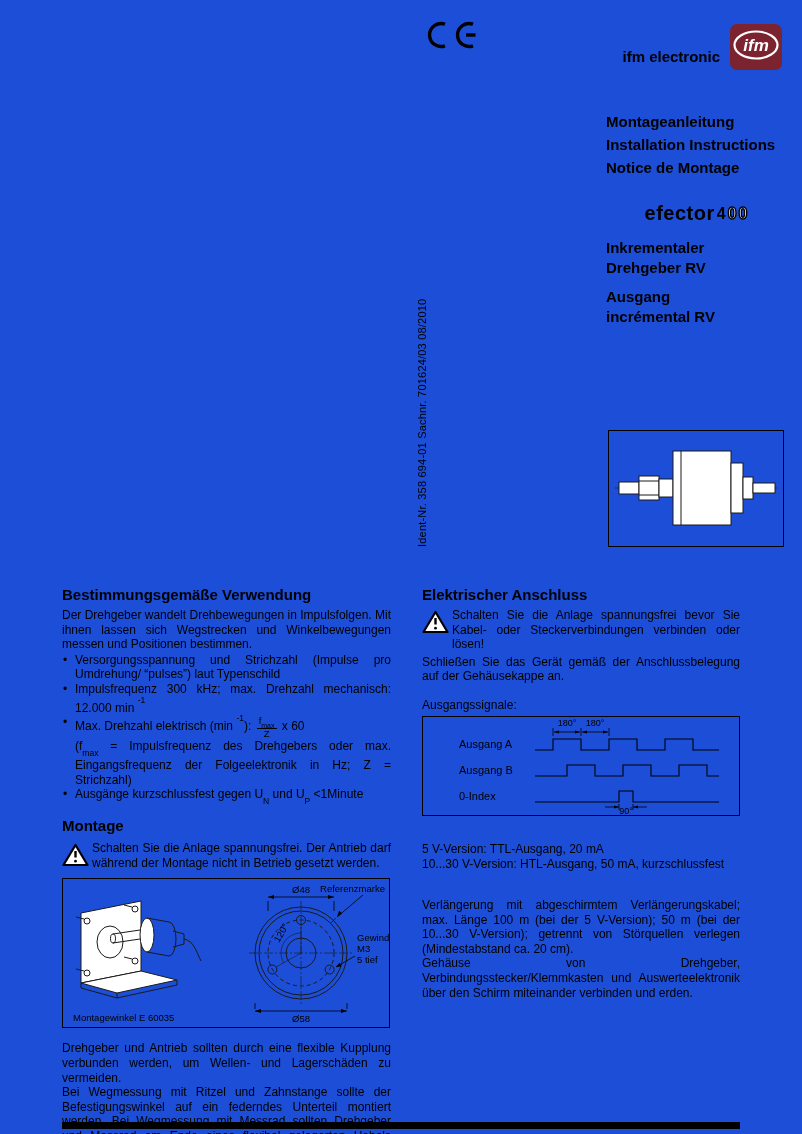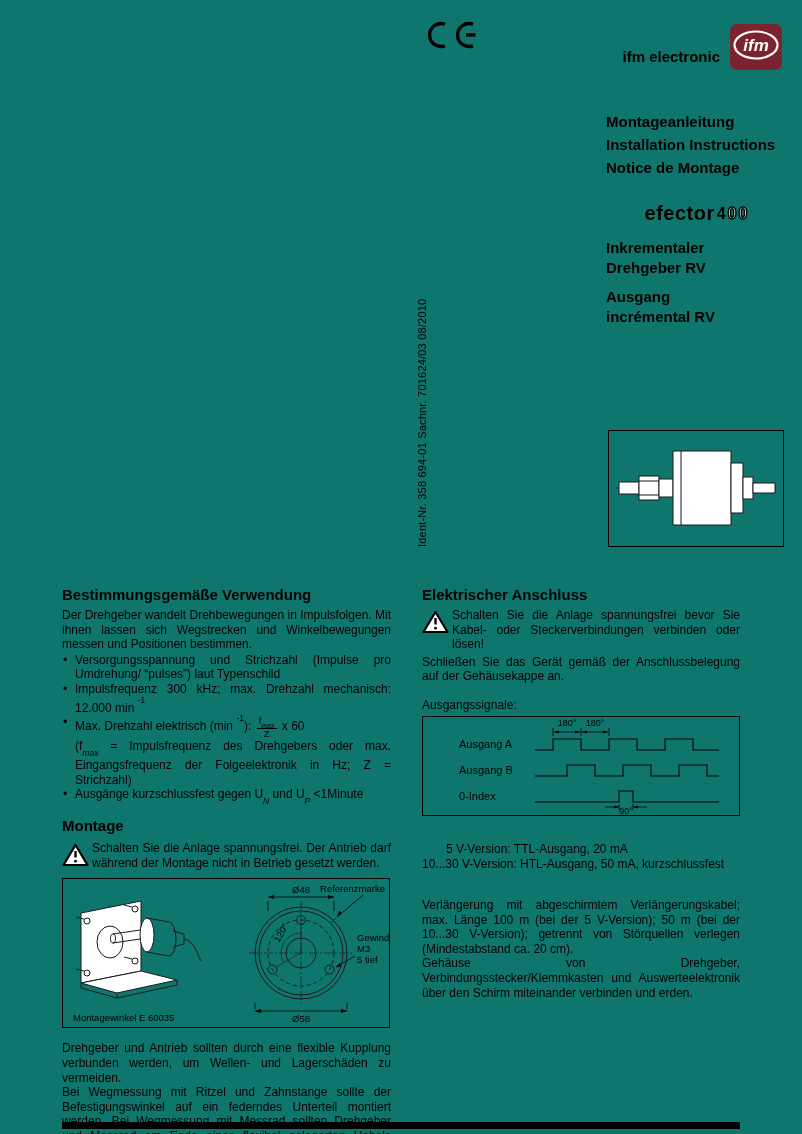--- a/index.html
+++ b/index.html
@@ -1,16 +1,16 @@
 <!DOCTYPE html>
 <html><head>
 <meta charset="utf-8">
 <style>
   html,body{margin:0;padding:0;background:#fff;}
-  .page{position:relative;width:802px;height:1134px;background:#0f766e;overflow:hidden;
+  .page{position:relative;width:802px;height:1134px;background:#1d4ed8;overflow:hidden;
         font-family:"Liberation Sans",sans-serif;color:#000;}
 
   
   .ce{position:absolute;left:424px;top:20px;}
   .brand{position:absolute;left:540px;top:24px;width:242px;display:flex;align-items:center;justify-content:flex-end;gap:10px;}
   .brand-text{font-size:15px;font-weight:bold;margin-top:14px;}
 
   
   .titles{position:absolute;left:606px;top:110px;width:180px;}
   .titles div{font-size:15px;font-weight:bold;line-height:23px;}
@@ -30,34 +30,34 @@
   .col-left{position:absolute;left:62px;top:585px;width:329px;}
   .col-right{position:absolute;left:422px;top:585px;width:318px;}
   h2.sect{font-size:15px;font-weight:bold;margin:0 0 4px 0;line-height:19px;}
   h2.mt{margin-top:10px;}
   p.body{font-size:12px;line-height:14.6px;text-align:justify;margin:0;}
   p.gap{margin-top:26px;}
   ul.bullets{margin:1px 0 0;padding:0;list-style:none;}
   ul.bullets li{position:relative;padding-left:13px;font-size:12px;line-height:14.6px;text-align:justify;margin:0;}
   ul.bullets li::before{content:"•";position:absolute;left:1px;}
   sup.s{font-size:8.5px;position:relative;top:-4px;}
-  sub.s{font-size:8.5px;position:relative;top:2px;font-style:italic;}
+  sub.s{font-size:8.5px;position:relative;top:2px;}
   .frac{display:inline-block;vertical-align:-7px;text-align:center;line-height:1.05;font-size:9.5px;margin:0 2px;}
   .frac .fnum{display:block;border-bottom:1px solid #000;padding:0 2px;}
   .frac .fden{display:block;}
 
   .warnrow{display:flex;gap:3px;align-items:flex-start;margin:6px 0 3px;}
   .warnrow svg{flex:0 0 auto;margin-top:2px;}
   .warnrow p{margin:0;}
 
   .mfig{margin:8px 0 13px;border:1px solid #000;width:326px;height:148px;}
   .sigfig{border:1px solid #000;width:316px;height:98px;margin:4px 0 0;}
   .sig-label{font-size:12px;margin:14px 0 4px;}
   .vline{font-size:12px;line-height:15px;margin:0;}
-  .v5{margin-top:26px;margin-left:24px;}
+  .v5{margin-top:26px;}
 
   .footbar{position:absolute;left:62px;top:1122px;width:678px;height:7px;background:#000;}
 
   
   .ml{stroke:#1a1a1a;stroke-width:1;fill:none;}
   .mlf{stroke:#1a1a1a;stroke-width:1;fill:#fff;}
   .thin{stroke:#1a1a1a;stroke-width:.6;fill:none;}
   .mt9{font-size:9.5px;fill:#000;font-family:"Liberation Sans",sans-serif;}
   .st{font-size:11px;fill:#000;font-family:"Liberation Sans",sans-serif;}
   .sd{font-size:9px;fill:#000;font-family:"Liberation Sans",sans-serif;}

